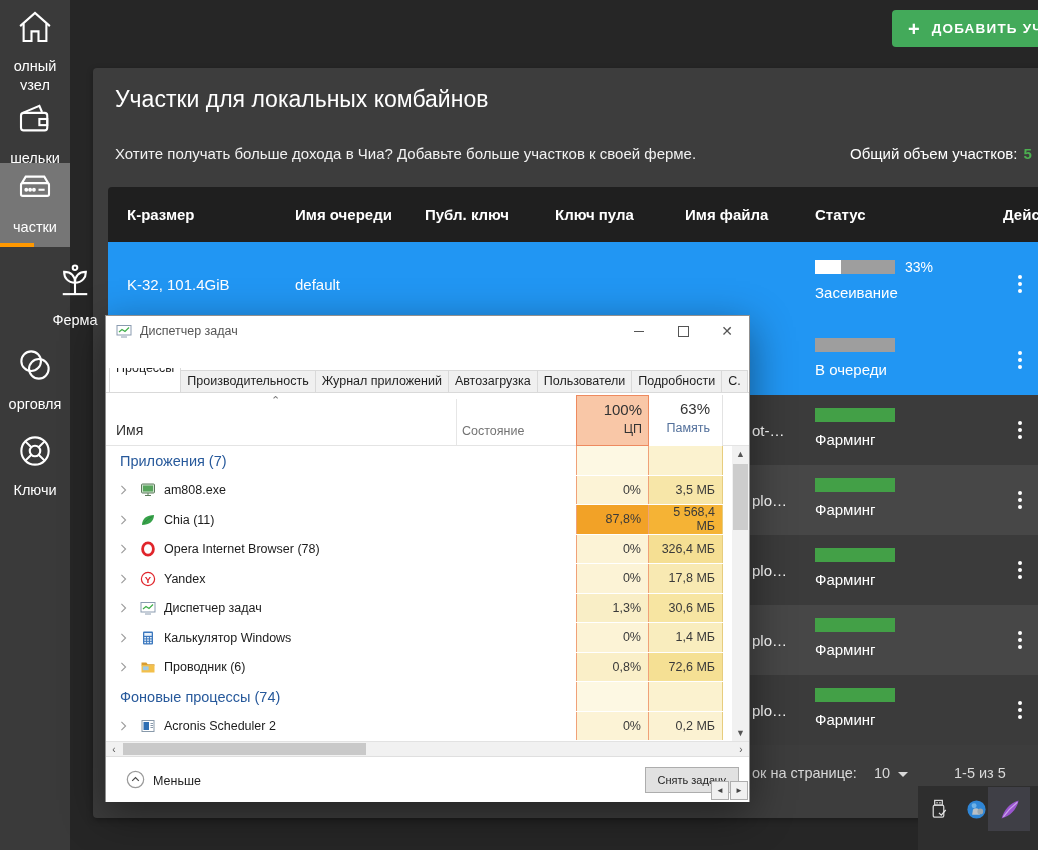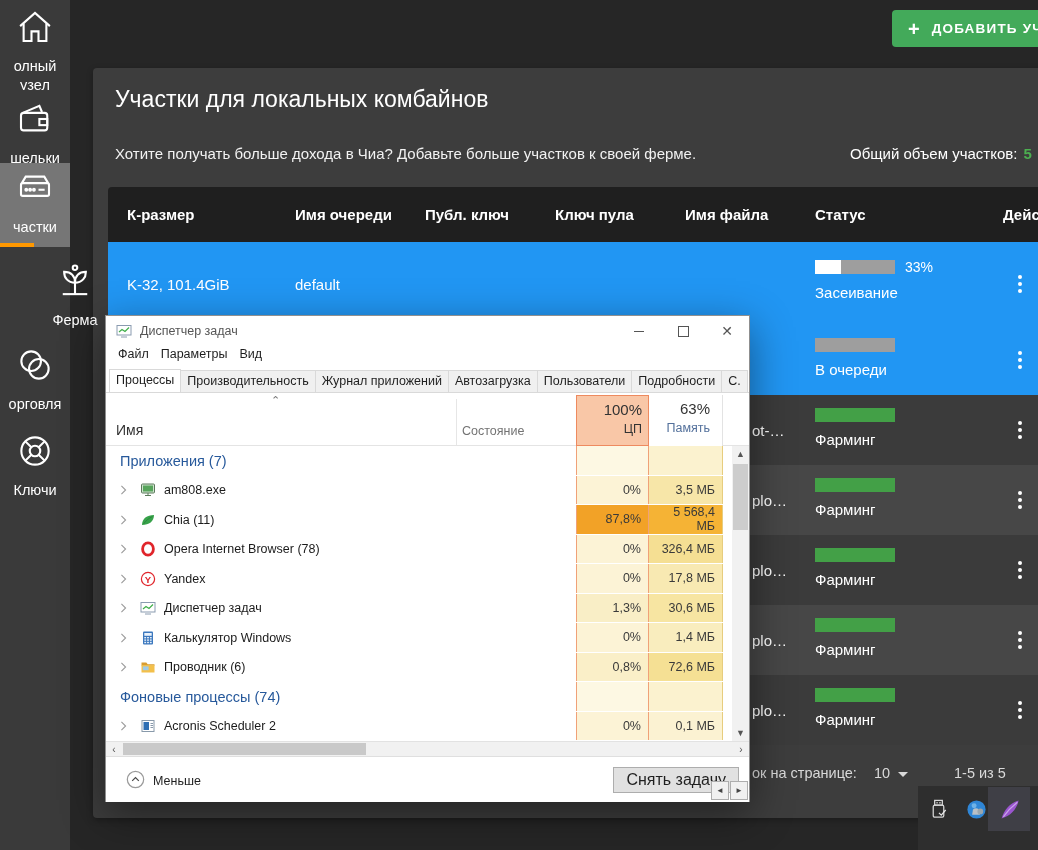--- a/index.html
+++ b/index.html
@@ -69,21 +69,21 @@
   .tm-ctrl .minglyph{display:block;width:10px;border-top:1px solid #555;}
   .tm-ctrl .maxglyph{display:block;width:9px;height:9px;border:1px solid #555;}
   .tm-ctrl.close{font-size:14px;}
   #tm-menubar{position:absolute;left:0;top:30px;width:100%;height:22px;}
   .tm-menu-item{display:inline-block;margin-left:12px;font-size:12.5px;color:#1f1f1f;cursor:pointer;}
   .tm-menu-item:first-child{margin-left:12px;}
   #tm-tabs{position:absolute;left:0;top:52px;width:100%;height:25px;border-bottom:1px solid #d9d9d9;
            box-sizing:border-box;display:flex;align-items:flex-end;padding-left:3px;overflow:hidden;}
   .tm-tab{border:1px solid #d9d9d9;border-bottom:none;background:#f0f0f0;font-size:12.5px;
           padding:3px 6px 4px;margin-right:-1px;white-space:nowrap;cursor:pointer;color:#1f1f1f;}
-  .tm-tab.active{background:#fff;padding-bottom:6px;margin-bottom:-1px;position:relative;z-index:2;}
+  .tm-tab.active{background:#fff;padding-bottom:18px;margin-bottom:-1px;position:relative;z-index:2;}
   .tab-arrows{position:absolute;right:1px;bottom:1px;display:flex;z-index:3;}
   .tab-arrow{width:16px;height:17px;border:1px solid #adadad;background:#f0f0f0;font-size:8px;
              display:flex;align-items:center;justify-content:center;color:#444;cursor:pointer;margin-left:1px;}
 
   #tm-colhead{position:absolute;left:0;top:77px;width:100%;height:53px;background:#fff;
               border-bottom:1px solid #e4e4e4;box-sizing:border-box;}
   #tm-sort{position:absolute;left:165px;top:1px;color:#777;font-size:11px;}
   #tm-col-name{position:absolute;left:10px;bottom:7px;color:#333;font-size:14px;}
   #tm-colsep{position:absolute;left:350px;top:6px;bottom:0;width:1px;background:#e6e6e6;}
   #tm-col-state{position:absolute;left:356px;bottom:7px;color:#737373;font-size:12.5px;}
@@ -113,21 +113,21 @@
   #tm-hscroll{position:absolute;left:0;top:425px;width:100%;height:15px;background:#f1f1f1;border-top:1px solid #e2e2e2;box-sizing:border-box;}
   .hs-arrow{position:absolute;top:0;width:16px;height:15px;display:flex;align-items:center;
             justify-content:center;font-size:10px;color:#555;cursor:pointer;}
   #tm-hthumb{position:absolute;left:17px;top:1px;width:243px;height:12px;background:#c9c9c9;cursor:pointer;}
 
   #tm-footer{position:absolute;left:0;top:440px;width:100%;height:46px;border-top:1px solid #dfdfdf;
              box-sizing:border-box;background:#fff;}
   #tm-less{position:absolute;left:12px;top:13px;display:flex;align-items:center;cursor:pointer;}
   #tm-less span{margin-left:8px;font-size:12.5px;color:#1f1f1f;}
   #tm-endtask{position:absolute;right:10px;top:10px;height:26px;padding:0 12px;background:#e1e1e1;
-              border:1px solid #adadad;font-size:16px;color:#1f1f1f;cursor:pointer;font-family:inherit;}
+              border:1px solid #adadad;font-size:11px;color:#1f1f1f;cursor:pointer;font-family:inherit;}
 
   
   #tray{position:absolute;left:918px;top:786px;width:120px;height:64px;background:#2e2e2e;z-index:20;}
   .tray-cell{position:absolute;width:40px;height:44px;display:flex;align-items:center;justify-content:center;cursor:pointer;}
   .tray-cell.hl{background:#3f3f46;}
   .tray-row2{top:52px;}
 </style>
 </head>
 <body>
 
@@ -344,21 +344,20 @@
       <span class="tm-ctrls">
         <span class="tm-ctrl">
             <span class="minglyph"></span>
           </span>
         <span class="tm-ctrl">
             <span class="maxglyph"></span>
           </span>
         <span class="tm-ctrl close">✕</span>
       </span>
     </div>
-    <div id="tm-menubar"><span class="tm-menu-item">Файл</span><span class="tm-menu-item">Параметры</span><span class="tm-menu-item">Вид</span></div>
     <div id="tm-tabs">
         <span class="tm-tab active">Процессы</span>
         <span class="tm-tab">Производительность</span>
         <span class="tm-tab">Журнал приложений</span>
         <span class="tm-tab">Автозагрузка</span>
         <span class="tm-tab">Пользователи</span>
         <span class="tm-tab">Подробности</span>
         <span class="tm-tab">С.</span>
       </div>
     <span class="tab-arrows">
@@ -496,21 +495,21 @@
             </svg></span>
           <span class="tm-ico"><svg viewBox="0 0 16 16" width="16" height="16">
               <rect x="2" y="2.5" width="12" height="11" fill="#fff" stroke="#8899aa"></rect>
               <rect x="3.5" y="4" width="5.5" height="8" fill="#2f6fb3"></rect>
               <line x1="10.5" y1="5.5" x2="13" y2="5.5" stroke="#8899aa"></line>
               <line x1="10.5" y1="7.5" x2="13" y2="7.5" stroke="#8899aa"></line>
               <line x1="10.5" y1="9.5" x2="13" y2="9.5" stroke="#8899aa"></line>
             </svg></span>
           <span class="tm-pname">Acronis Scheduler 2</span>
           <span class="tm-cpu" style="background:#fcf3d6">0%</span>
-          <span class="tm-mem" style="background:#fbf2d2">0,1 МБ</span>
+          <span class="tm-mem" style="background:#fbf2d2">0,2 МБ</span>
         </div>
       </div>
 
     <div id="tm-vscroll">
       <span class="vs-arrow" style="top:0">▲</span>
       <span id="tm-vthumb"></span>
       <span class="vs-arrow" style="bottom:0">▼</span>
     </div>
     <div id="tm-hscroll">
       <span class="hs-arrow" style="left:0">‹</span>

